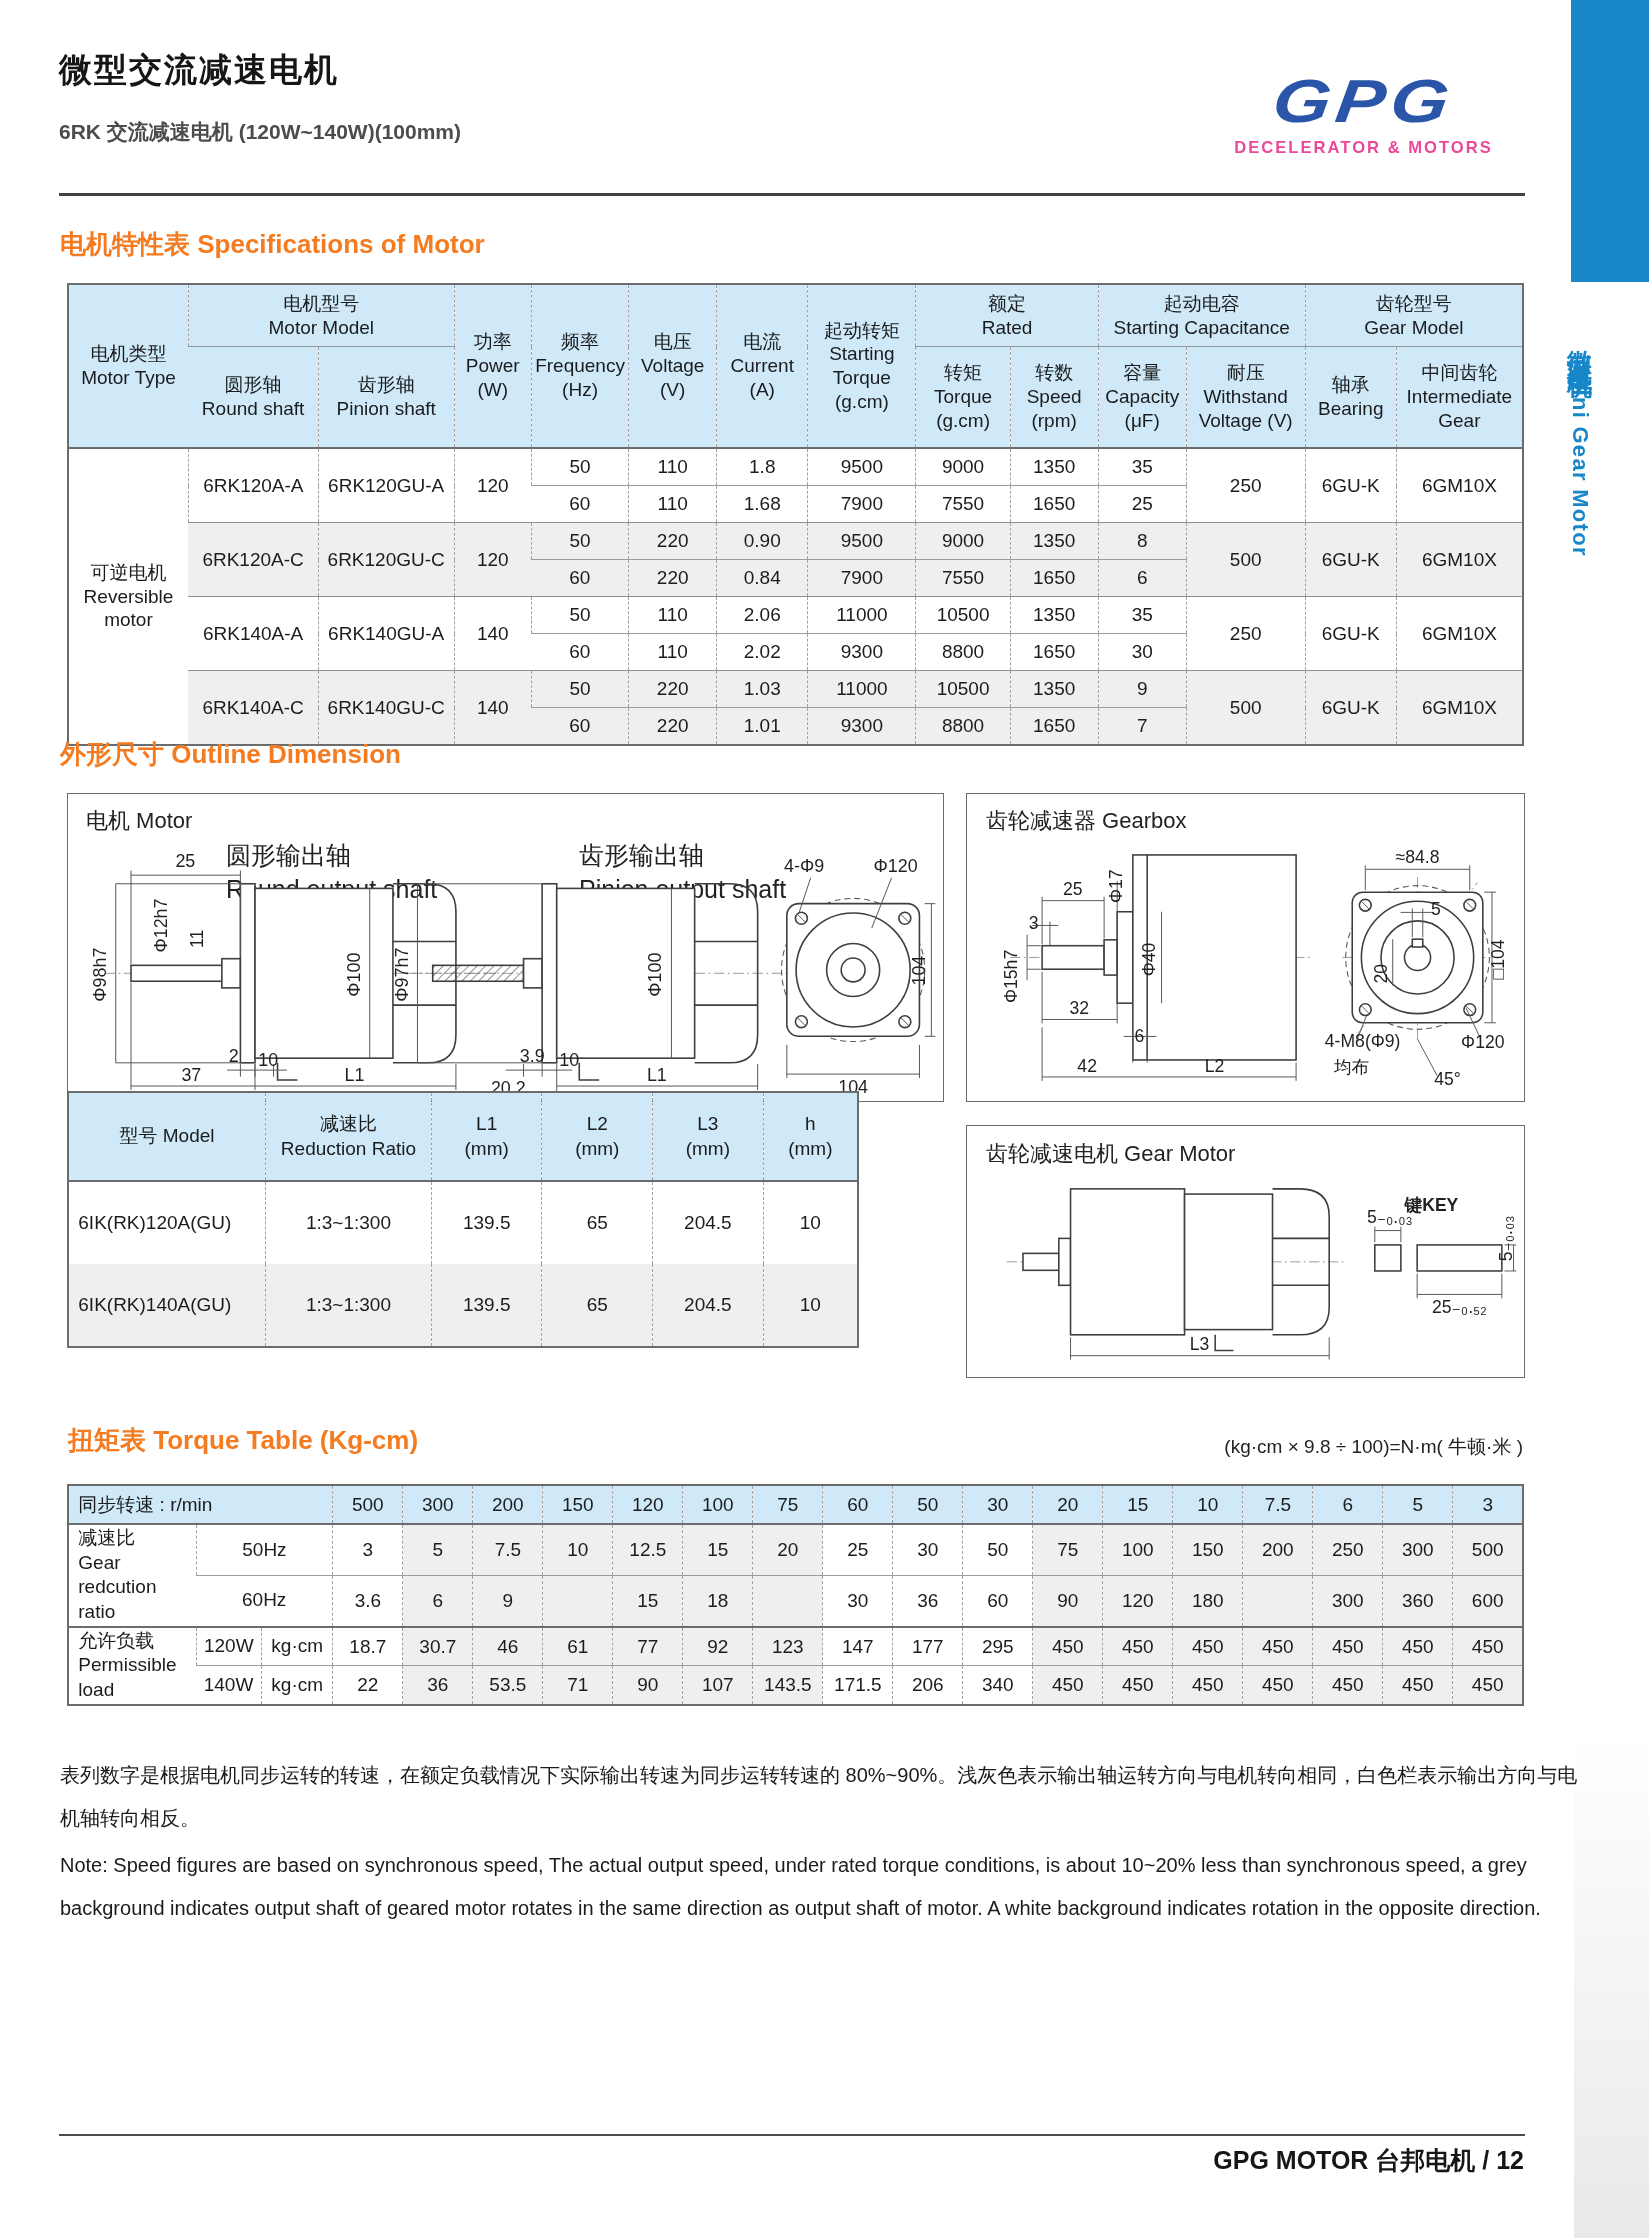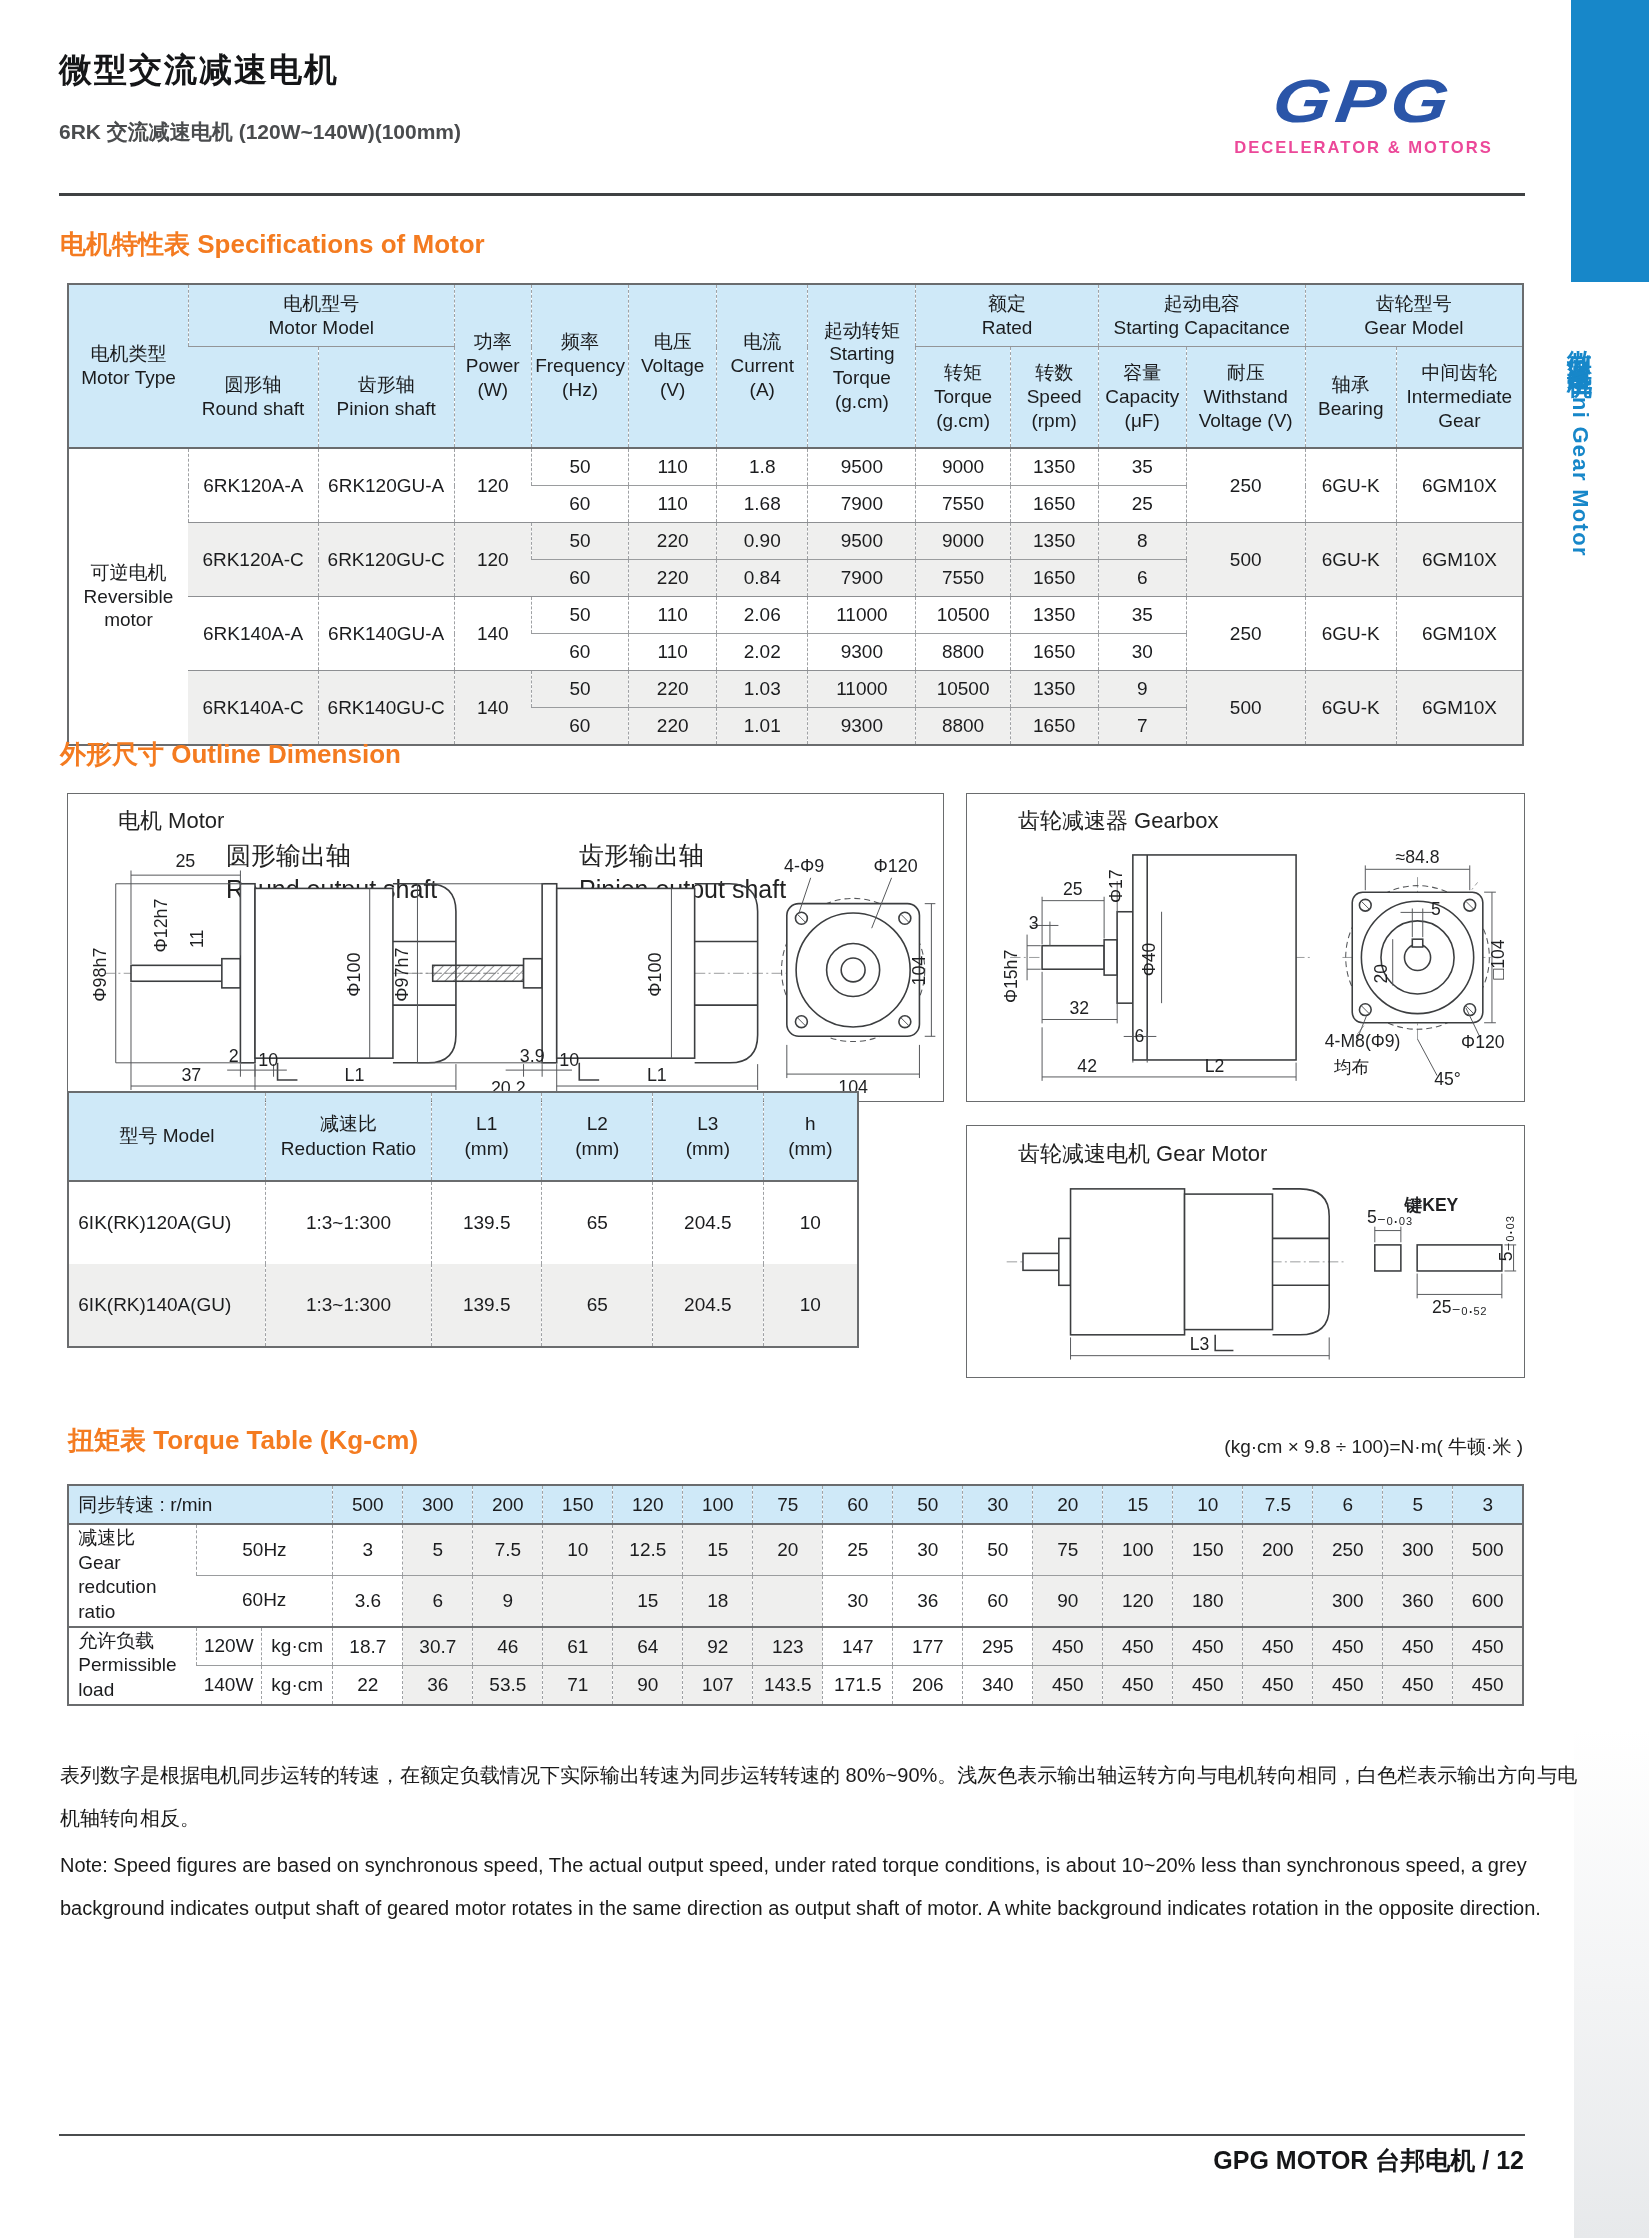--- a/index.html
+++ b/index.html
@@ -44,21 +44,21 @@
   #spec-table thead th.grp{border-bottom:1.3px solid #939598;}
   #spec-table tbody td{height:34px;line-height:1.25;}
   #spec-table tbody tr.gsep td{border-top:1.7px solid #8d8f92;}
   #spec-table tbody tr.sub td{border-top:1.3px solid #9a9c9e;}
   #spec-table td.mt{background:#fff;}
 
   .obox{position:absolute;border:1.7px solid #6a6c6e;background:#fff;}
   #box-motor{left:67px;top:793px;width:875px;height:307px;}
   #box-gearbox{left:966px;top:793px;width:557px;height:307px;}
   #box-gearmotor{left:966px;top:1125px;width:557px;height:251px;}
-  .boxlabel{position:absolute;font-size:22px;color:#222;margin-left:32px;}
+  .boxlabel{position:absolute;font-size:22px;color:#222;}
   .viewtitle{position:absolute;font-size:25px;color:#222;line-height:1.35;}
 
   #dim-table{position:absolute;left:67px;top:1091px;width:792px;border:2px solid #6a6c6e;}
   #dim-table thead th{background:#cfe9f8;height:85px;line-height:1.3;}
   #dim-table thead{border-bottom:2px solid #6a6c6e;}
   #dim-table tbody td{height:80px;}
   #dim-table tbody tr.shade td{background:#efefee;}
 
   #torque-table{position:absolute;left:67px;top:1484px;width:1457px;border:2px solid #6a6c6e;}
   #torque-table td{height:35px;}
@@ -626,21 +626,21 @@
         </tr>
         <tr class="gsep2">
           <td rowspan="2" class="lab left pre">允许负载
 Permissible load</td>
           <td class="lab">120W</td>
           <td class="lab">kg·cm</td>
           <td>18.7</td>
           <td class="g">30.7</td>
           <td class="g">46</td>
           <td class="g">61</td>
-          <td class="g">64</td>
+          <td class="g">77</td>
           <td class="g">92</td>
           <td class="g">123</td>
           <td>147</td>
           <td>177</td>
           <td>295</td>
           <td class="g">450</td>
           <td class="g">450</td>
           <td class="g">450</td>
           <td class="g">450</td>
           <td class="g">450</td>

